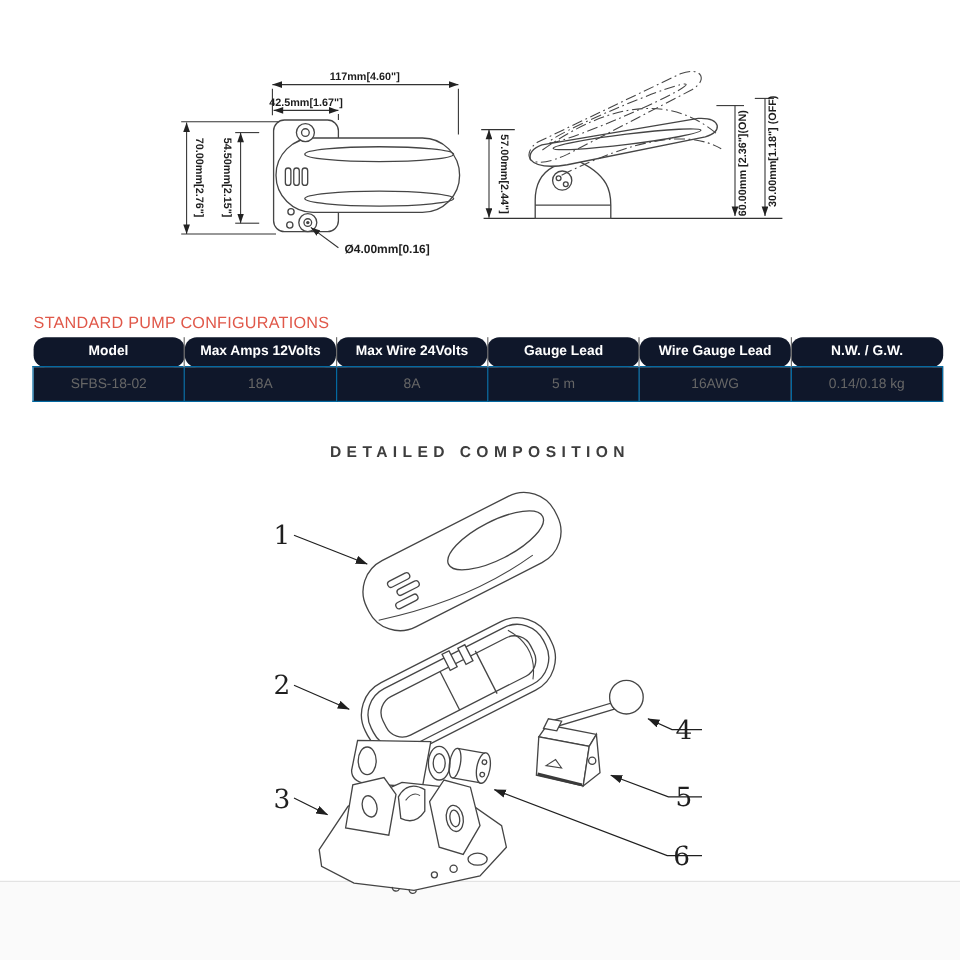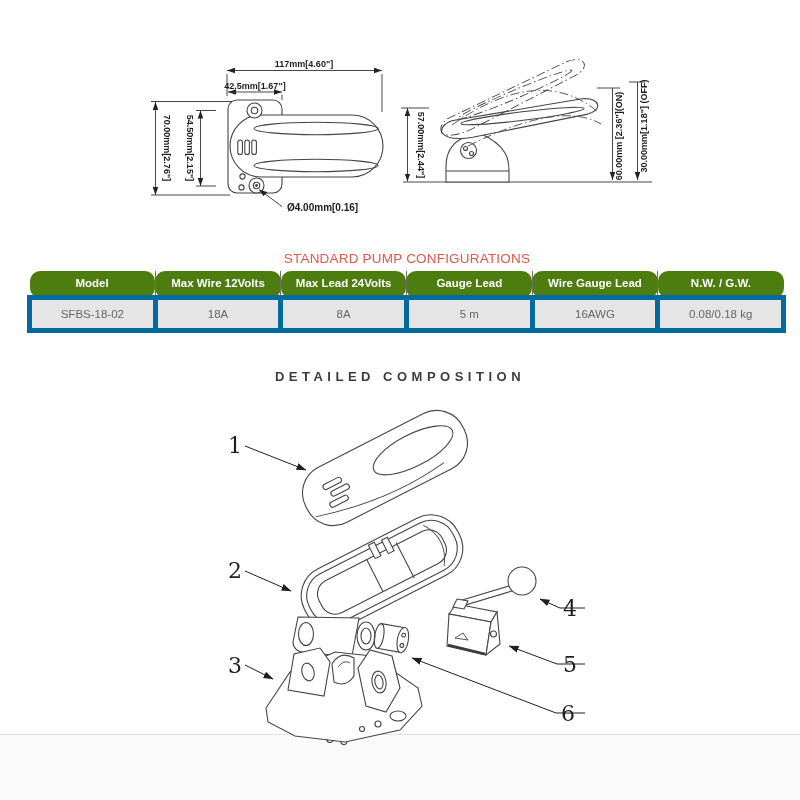--- a/index.html
+++ b/index.html
@@ -8,31 +8,31 @@
     background:#ffffff;font-family:"Liberation Sans",sans-serif;
   }
   svg{position:absolute;left:0;}
   .dim-text{font:bold 9px "Liberation Sans",sans-serif;fill:#1d1d1d;}
   .dim-text-lg{font:bold 10px "Liberation Sans",sans-serif;fill:#1d1d1d;}
   .part-num{font:22px "DejaVu Serif",serif;fill:#1f1f1f;}
 
   .spec{position:absolute;left:27px;top:249px;width:759px;}
   .spec-title{
     color:#e0584a;font-size:13.5px;font-weight:normal;
-    margin:2px 0 5px 1px;letter-spacing:.2px;text-align:center;
+    margin:12px 0 5px 1px;letter-spacing:.2px;
   }
   table.spec-table{width:100%;border-collapse:collapse;table-layout:fixed;}
   .spec-table th{
-    background:#4d7c0f;color:#ffffff;font-size:11.5px;font-weight:bold;
+    background:#0f172a;color:#ffffff;font-size:11.5px;font-weight:bold;
     padding:6px 2px;border-left:1px solid #6e6e6e;border-radius:10px;
   }
   .spec-table th:first-child{border-left:none;}
   .spec-table td{
-    font-size:11.5px;color:#666666;text-align:center;background:#e5e5e5;
-    padding:8px 2px;border:5px solid #0369a1;
+    font-size:11.5px;color:#666666;text-align:center;background:#0f172a;
+    padding:8px 2px;border:1px solid #0369a1;
   }
   .comp-title{
     position:absolute;top:369px;left:0;width:800px;text-align:center;
     font-size:13px;font-weight:bold;letter-spacing:4.5px;color:#3d3d3d;
   }
   .footer-strip{
     position:absolute;top:734px;left:0;width:800px;height:66px;
     background:#fafafa;border-top:1px solid #e3e3e3;
   }
 </style>
@@ -131,35 +131,35 @@
     <text class="dim-text" x="646.5" y="126" text-anchor="middle" transform="rotate(-90 646.5 126)">30.00mm[1.18"] (OFF)</text>
   </g>
 </svg>
 
 <div class="spec">
   <h2 class="spec-title">STANDARD PUMP CONFIGURATIONS</h2>
   <table class="spec-table">
     <thead>
       <tr>
         <th>Model</th>
-        <th>Max Wire 12Volts</th>
-        <th>Max Lead 24Volts</th>
+        <th>Max Amps 12Volts</th>
+        <th>Max Wire 24Volts</th>
         <th>Gauge Lead</th>
         <th>Wire Gauge Lead</th>
         <th>N.W. / G.W.</th>
       </tr>
     </thead>
     <tbody>
       <tr>
         <td>SFBS-18-02</td>
         <td>18A</td>
         <td>8A</td>
         <td>5 m</td>
         <td>16AWG</td>
-        <td>0.08/0.18 kg</td>
+        <td>0.14/0.18 kg</td>
       </tr>
     </tbody>
   </table>
 </div>
 
 <div class="comp-title">DETAILED COMPOSITION</div>
 
 <svg style="top:395px" width="800" height="375" viewBox="0 0 800 375">
   <defs>
     <marker id="lead" markerUnits="userSpaceOnUse" markerWidth="11" markerHeight="8" refX="9.5" refY="3.5" orient="auto">

